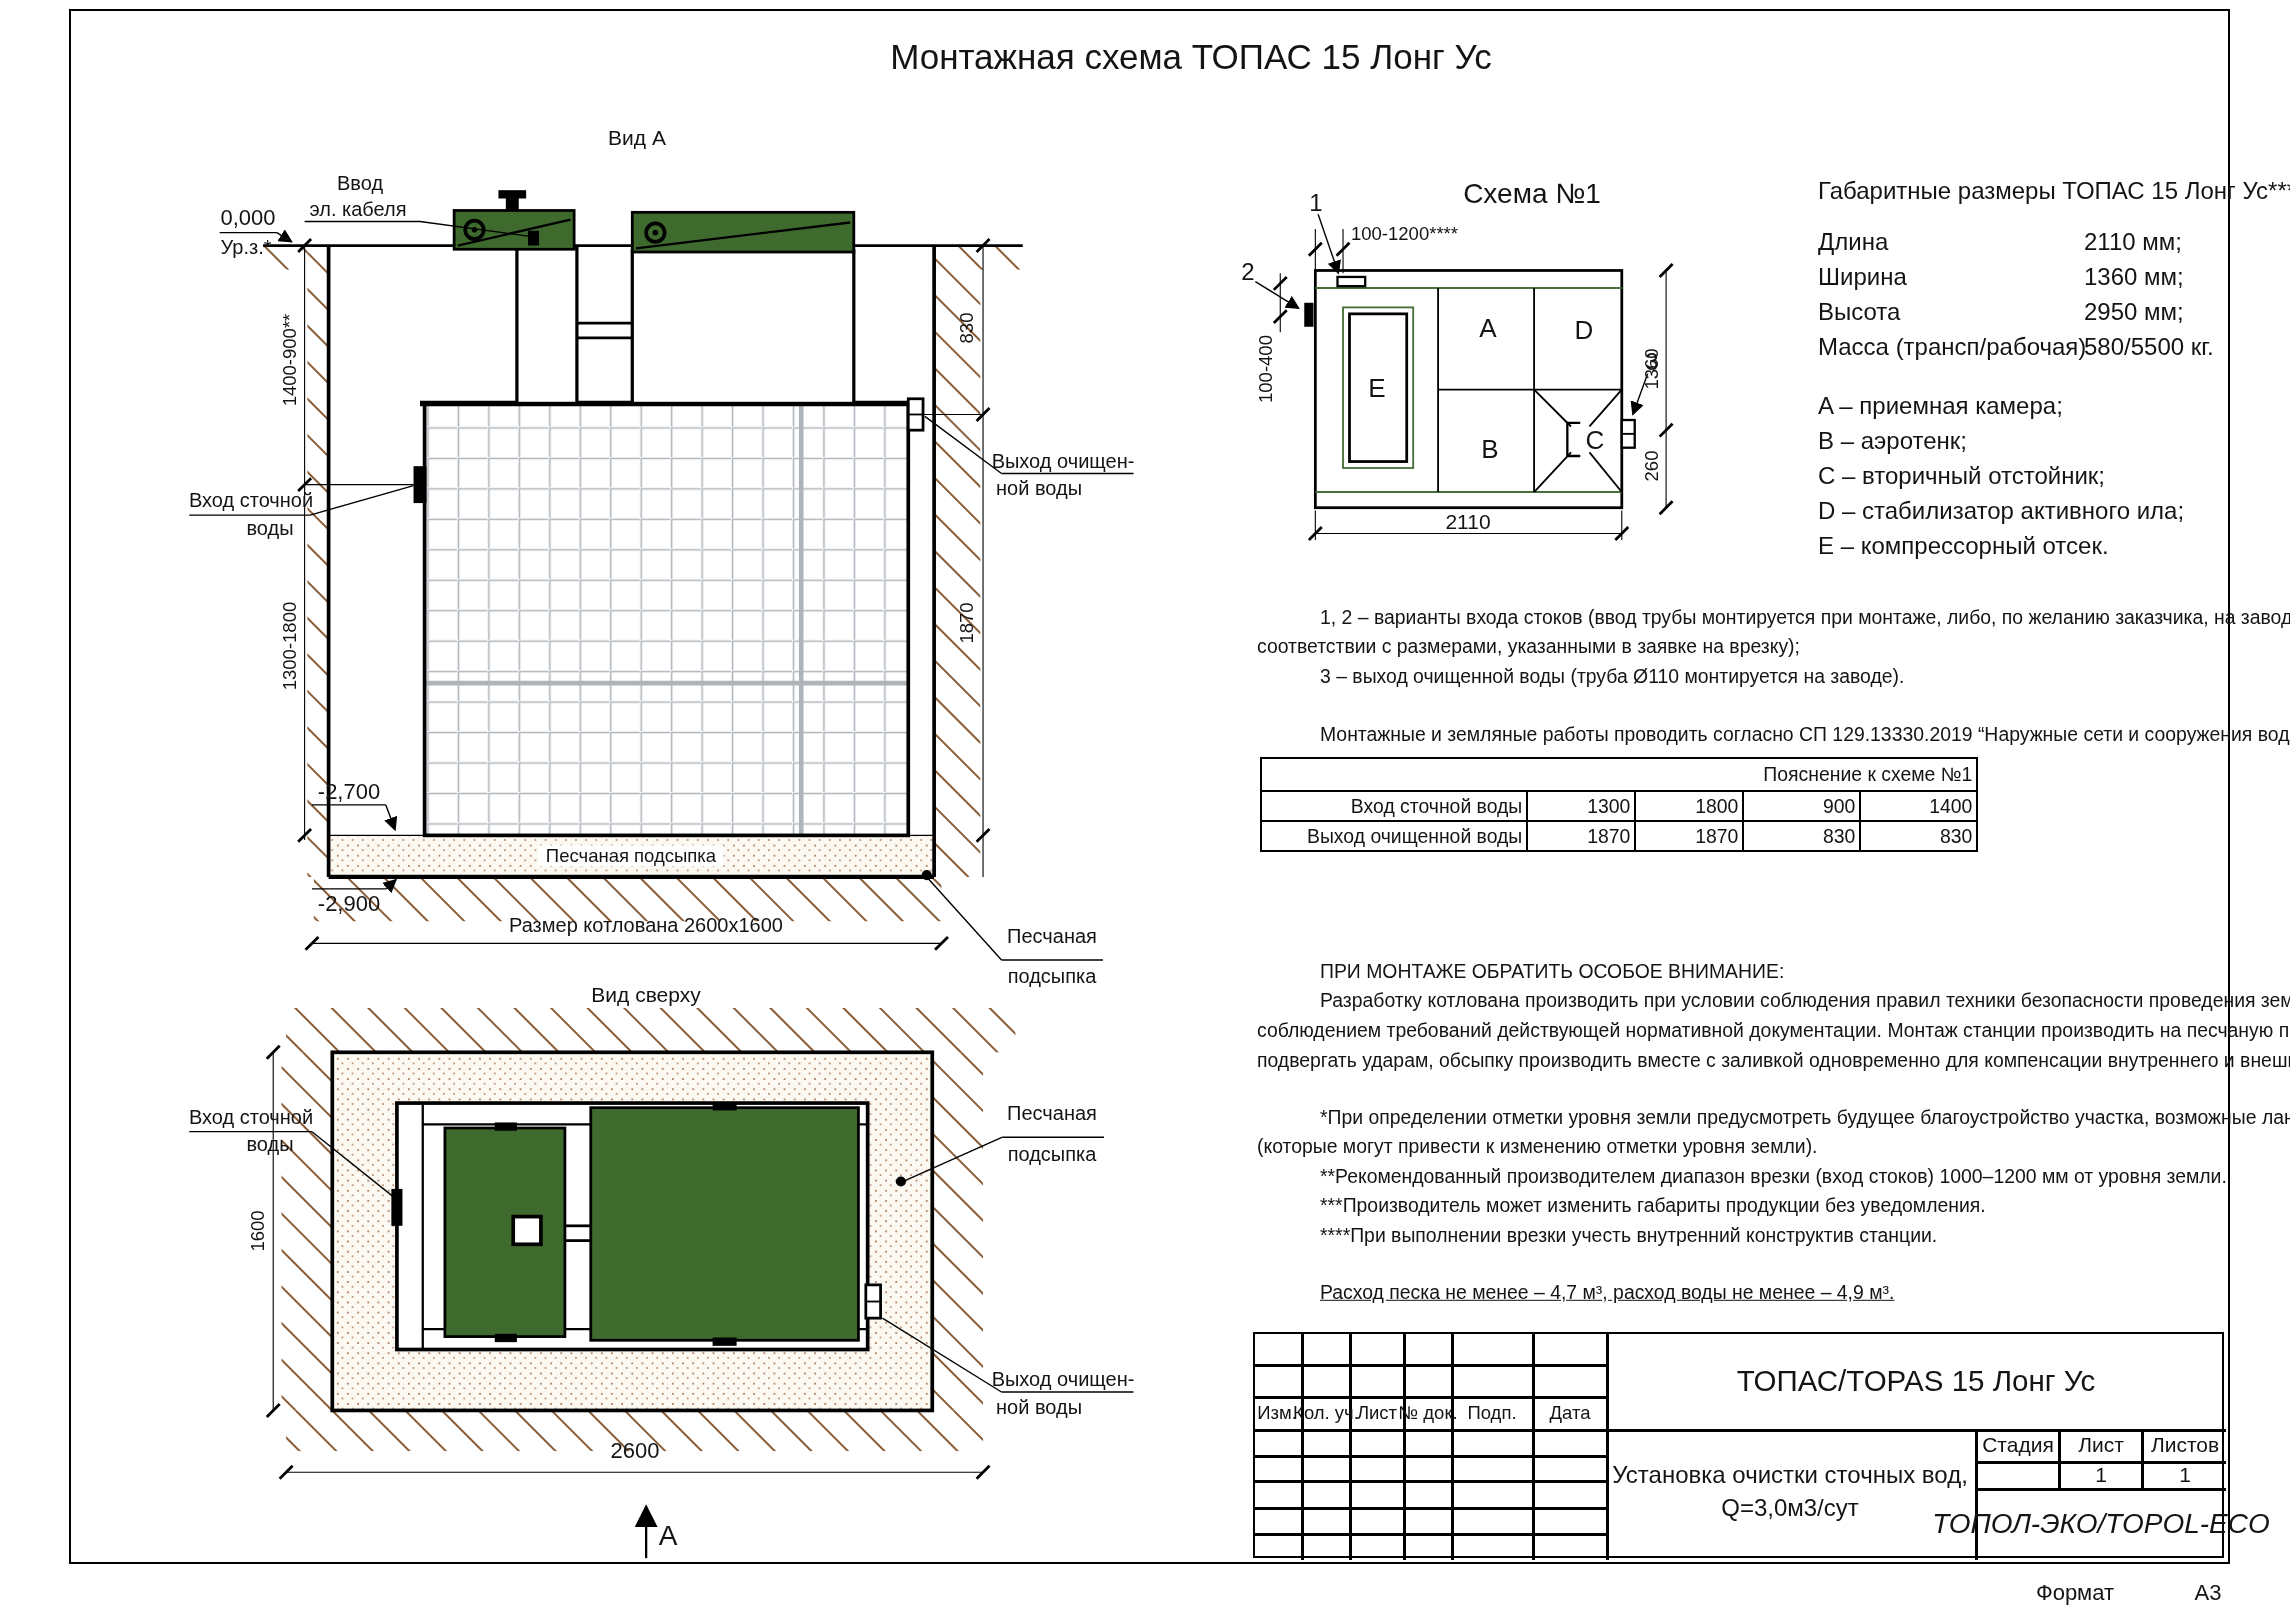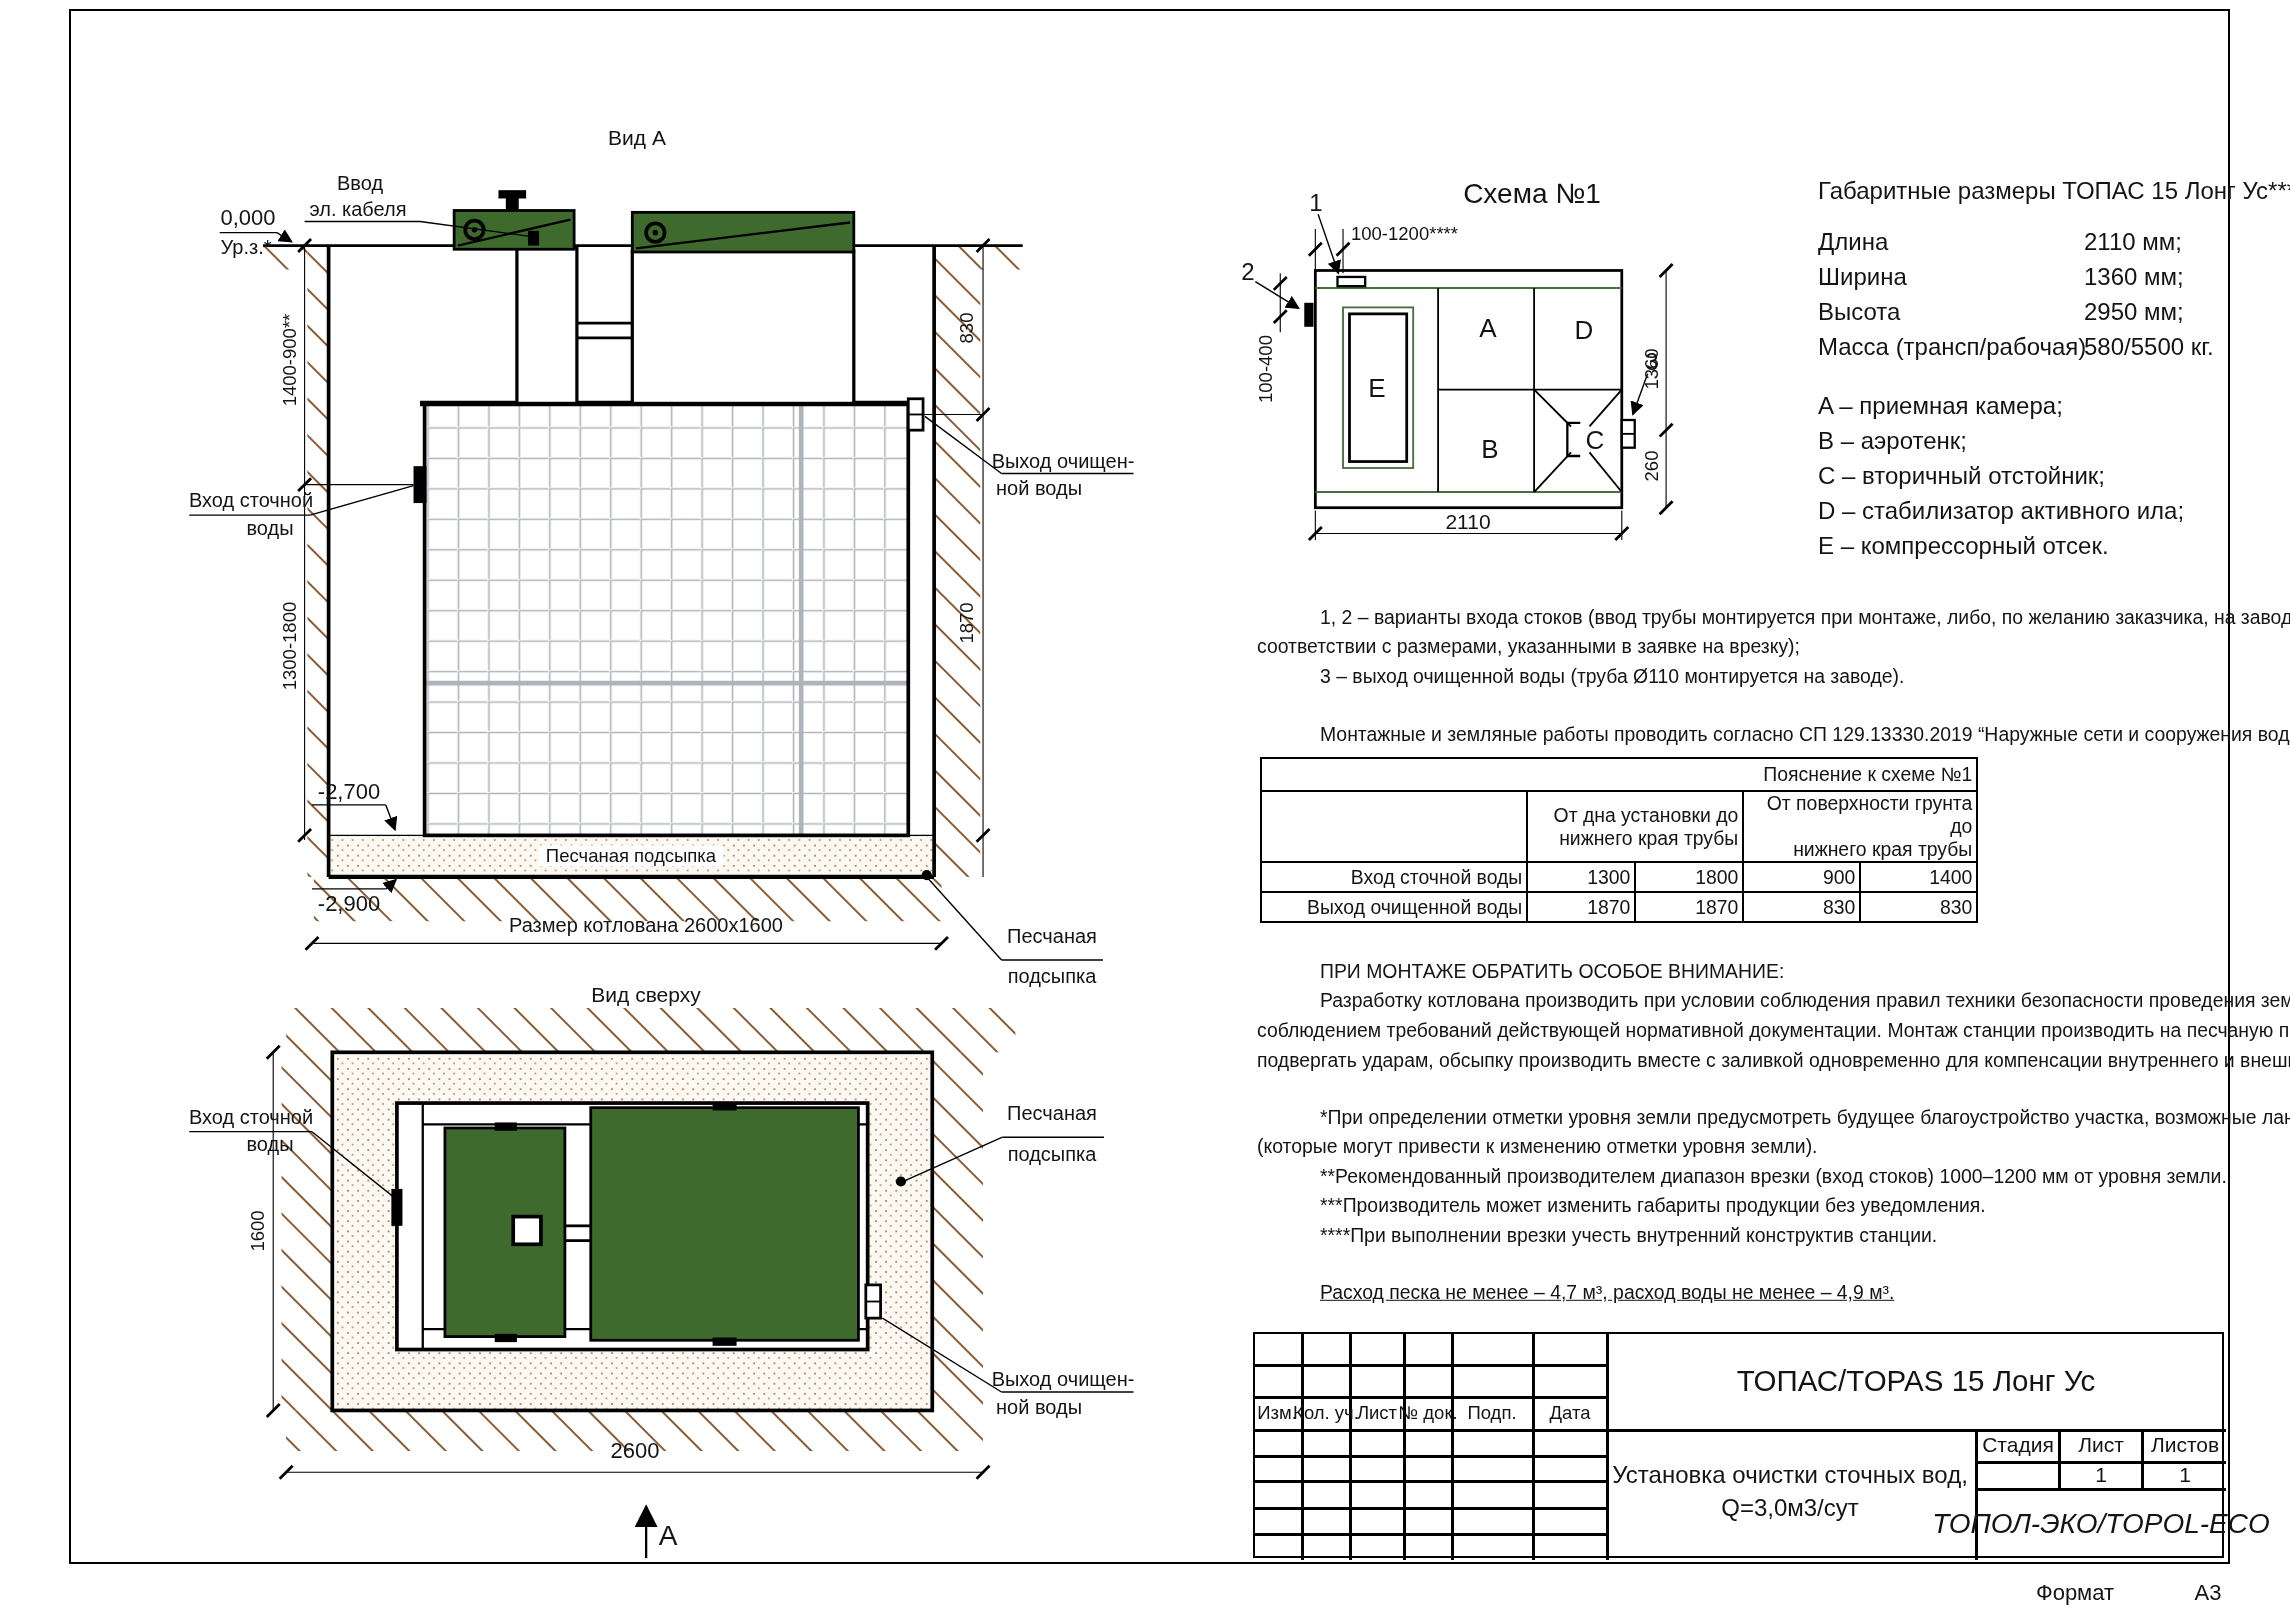--- a/index.html
+++ b/index.html
@@ -216,20 +216,21 @@
       <line x1="1798" y1="557" x2="1812" y2="543" stroke="#000" stroke-width="3"></line>
 
       <line x1="1425" y1="553" x2="1425" y2="585" stroke="#000" stroke-width="1.2"></line>
       <line x1="1757" y1="553" x2="1757" y2="585" stroke="#000" stroke-width="1.2"></line>
       <line x1="1425" y1="578" x2="1757" y2="578" stroke="#000" stroke-width="1.2"></line>
       <line x1="1418" y1="585" x2="1432" y2="571" stroke="#000" stroke-width="3"></line>
       <line x1="1750" y1="585" x2="1764" y2="571" stroke="#000" stroke-width="3"></line>
     </g>
   </svg>
 
+  <div class="lbl f38" style="left:1191px;top:57px">Монтажная схема ТОПАС 15 Лонг Ус</div>
 
   <div class="lbl f34" style="left:637px;top:138px">Вид А</div>
   <div class="lbl f24" style="left:248px;top:218px">0,000</div>
   <div class="lbl" style="left:246px;top:247px">Ур.з.*</div>
   <div class="lbl" style="left:360px;top:183px">Ввод</div>
   <div class="lbl" style="left:358px;top:209px">эл. кабеля</div>
   <div class="lbl rot f20" style="left:290px;top:360px">1400-900**</div>
   <div class="lbl rot f20" style="left:290px;top:646px">1300-1800</div>
   <div class="lbl rot f20" style="left:967px;top:328px">830</div>
   <div class="lbl rot f20" style="left:967px;top:623px">1870</div>
@@ -295,25 +296,20 @@
       <col style="width:266px">
         <col style="width:108px">
         <col style="width:108px">
         <col style="width:117px">
         <col style="width:117px">
     </colgroup>
     <tbody>
         <tr style="height:33px">
       <td colspan="5">Пояснение к схеме №1</td>
     </tr>
-    <tr style="height:57px">
-      <td></td>
-      <td colspan="2"><span>От дна установки до</span><br><span>нижнего края трубы</span></td>
-      <td colspan="2"><span>От поверхности грунта до</span><br><span>нижнего края трубы</span></td>
-    </tr>
     <tr style="height:30px">
       <td>Вход сточной воды</td>
       <td>1300</td>
       <td>1800</td>
       <td>900</td>
       <td>1400</td>
     </tr>
     <tr style="height:30px">
       <td>Выход очищенной воды</td>
       <td>1870</td>

